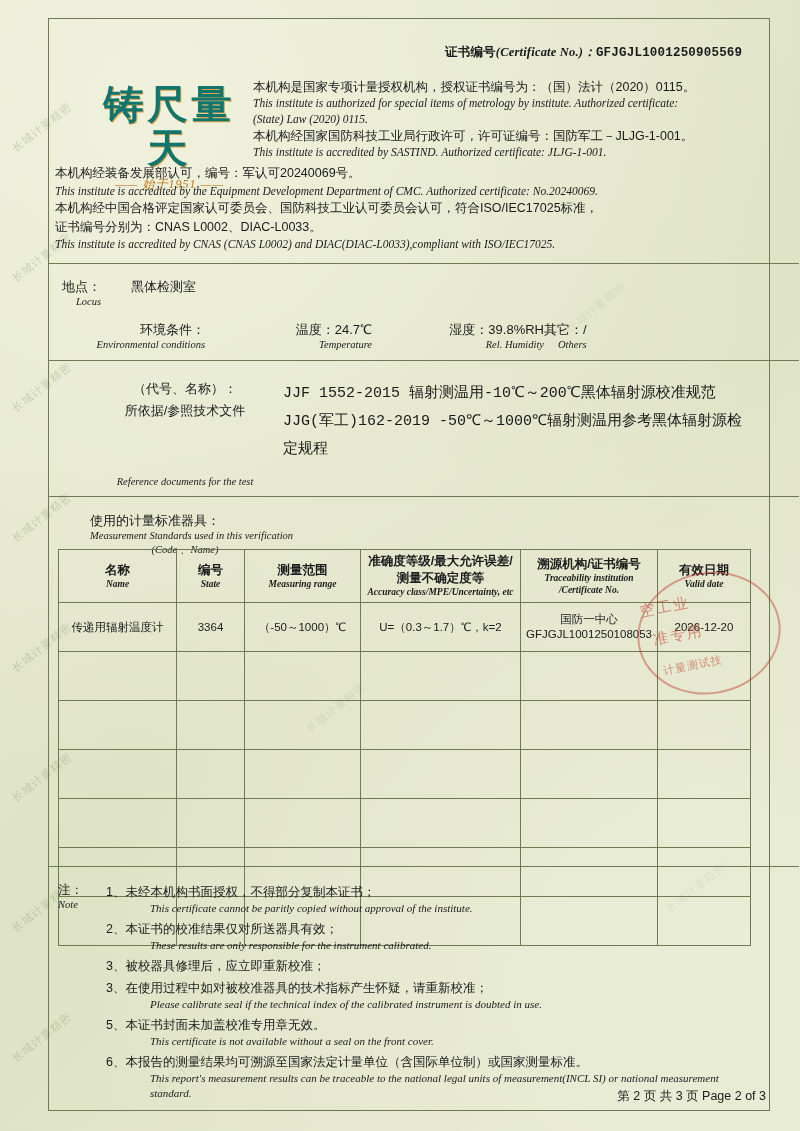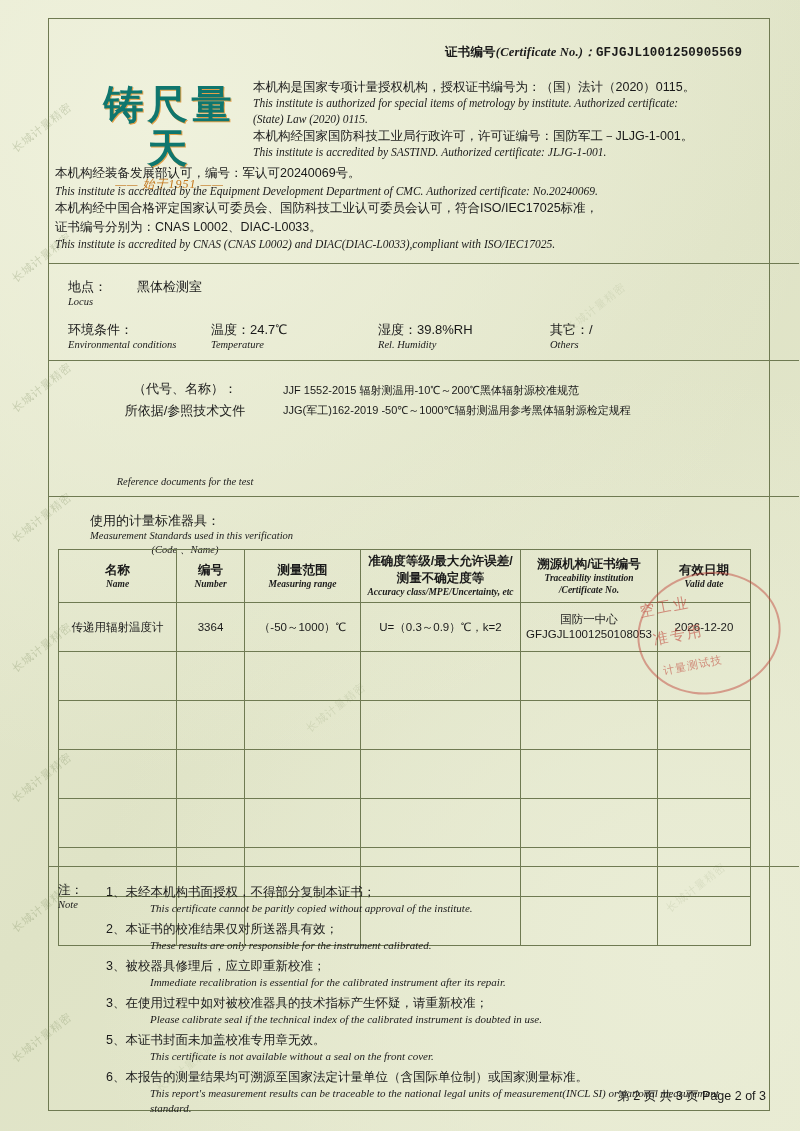--- a/index.html
+++ b/index.html
@@ -71,41 +71,41 @@
   .hdrblock .en{font-size:11.5px;font-style:italic;line-height:1.35;}
 
   .hdr2{position:absolute;left:55px;top:164px;width:700px;}
   .hdr2 .cn{font-size:12.5px;font-family:"Liberation Sans",sans-serif;line-height:1.5;}
   .hdr2 .en{font-size:11.5px;font-style:italic;line-height:1.4;}
 
   
   .hr{position:absolute;left:49px;right:1px;height:1px;background:#6f7a52;}
 
   
-  .sec-locus{position:absolute;left:68px;top:278px;width:700px;}
+  .sec-locus{position:absolute;left:62px;top:278px;width:700px;text-align:right;}
   .row-lbl .cn{font-size:13px;font-family:"Liberation Sans",sans-serif;}
   .row-lbl .en{font-size:10.5px;font-style:italic;color:#222;}
   .locus-line{display:flex;align-items:baseline;}
   .locus-line .val{margin-left:30px;font-size:13px;font-family:"Liberation Sans",sans-serif;}
 
   .envrow{display:flex;margin-top:14px;}
   .envcell{}
   .envcell .cn{font-size:13px;font-family:"Liberation Sans",sans-serif;}
   .envcell .en{font-size:10.5px;font-style:italic;}
   .c1{width:143px;}
   .c2{width:167px;}
   .c3{width:172px;}
 
   
   .sec-ref{position:absolute;left:58px;top:378px;width:700px;}
   .ref-left{position:absolute;left:32px;top:0;width:190px;text-align:center;}
   .ref-left .cn{font-size:13px;font-family:"Liberation Sans",sans-serif;line-height:1.7;}
   .ref-left .en{font-size:10.5px;font-style:italic;line-height:1.5;margin-top:52px;}
   .ref-right{position:absolute;left:225px;top:2px;width:470px;}
-  .ref-right div{font-size:11px;font-family:Liberation Sans, sans-serif;line-height:1.85;}
+  .ref-right div{font-size:15px;font-family:Liberation Mono, monospace;line-height:1.85;}
 
   
   .sec-std{position:absolute;left:58px;top:512px;width:700px;margin-left:32px;}
   .sec-std .cn{font-size:13px;font-family:"Liberation Sans",sans-serif;}
   .sec-std .en{font-size:10.5px;font-style:italic;}
 
   table.std{
     position:absolute;left:58px;top:549px;
     width:692px;border-collapse:collapse;
     table-layout:fixed;
@@ -261,21 +261,21 @@
         <col style="width:93px">
     </colgroup>
     <thead>
       <tr>
         <th>
           <span class="cn">名称</span>
           <span class="en">Name</span>
         </th>
         <th>
           <span class="cn">编号</span>
-          <span class="en">Number</span>
+          <span class="en">State</span>
         </th>
         <th>
           <span class="cn">测量范围</span>
           <span class="en">Measuring range</span>
         </th>
         <th>
           <span class="cn">准确度等级/最大允许误差/测量不确定度等</span>
           <span class="en">Accuracy class/MPE/Uncertainty, etc</span>
         </th>
         <th>
@@ -286,21 +286,21 @@
           <span class="cn">有效日期</span>
           <span class="en">Valid date</span>
         </th>
       </tr>
     </thead>
     <tbody>
       <tr>
         <td>传递用辐射温度计</td>
         <td>3364</td>
         <td>（-50～1000）℃</td>
-        <td>U=（0.3～0.9）℃，k=2</td>
+        <td>U=（0.3～1.7）℃，k=2</td>
         <td>
           <div>国防一中心</div>
           <div>GFJGJL1001250108053</div>
         </td>
         <td>2026-12-20</td>
       </tr>
       <tr>
         <td></td>
         <td></td>
         <td></td>
@@ -360,21 +360,20 @@
       <li>
         <span class="cn">1、未经本机构书面授权，不得部分复制本证书；</span>
         <span class="en">This certificate cannot be paritly copied without approval of the institute.</span>
       </li>
       <li>
         <span class="cn">2、本证书的校准结果仅对所送器具有效；</span>
         <span class="en">These results are only responsible for the instrument calibrated.</span>
       </li>
       <li>
         <span class="cn">3、被校器具修理后，应立即重新校准；</span>
-        <span class="en">Immediate recalibration is essential for the calibrated instrument after its repair.</span>
       </li>
       <li>
         <span class="cn">3、在使用过程中如对被校准器具的技术指标产生怀疑，请重新校准；</span>
         <span class="en">Please calibrate seal if the technical index of the calibrated instrument is doubted in use.</span>
       </li>
       <li>
         <span class="cn">5、本证书封面未加盖校准专用章无效。</span>
         <span class="en">This certificate is not available without a seal on the front cover.</span>
       </li>
       <li>

